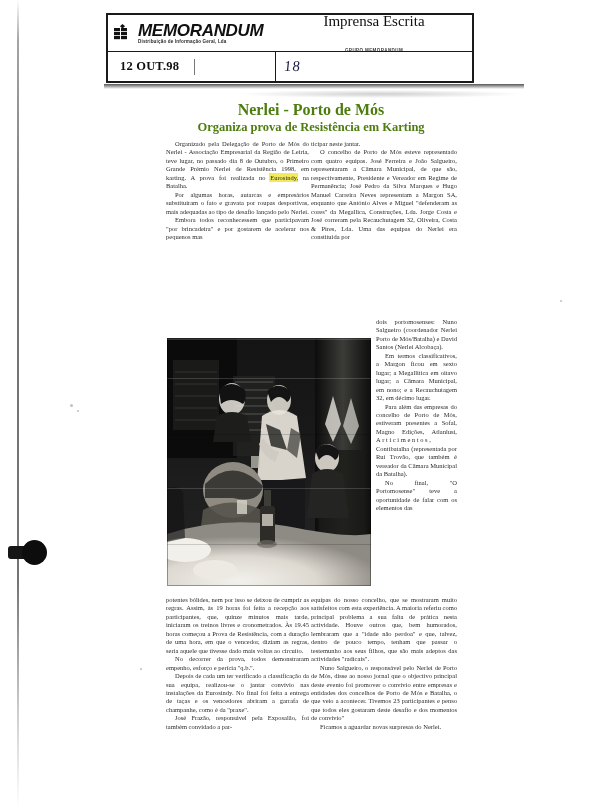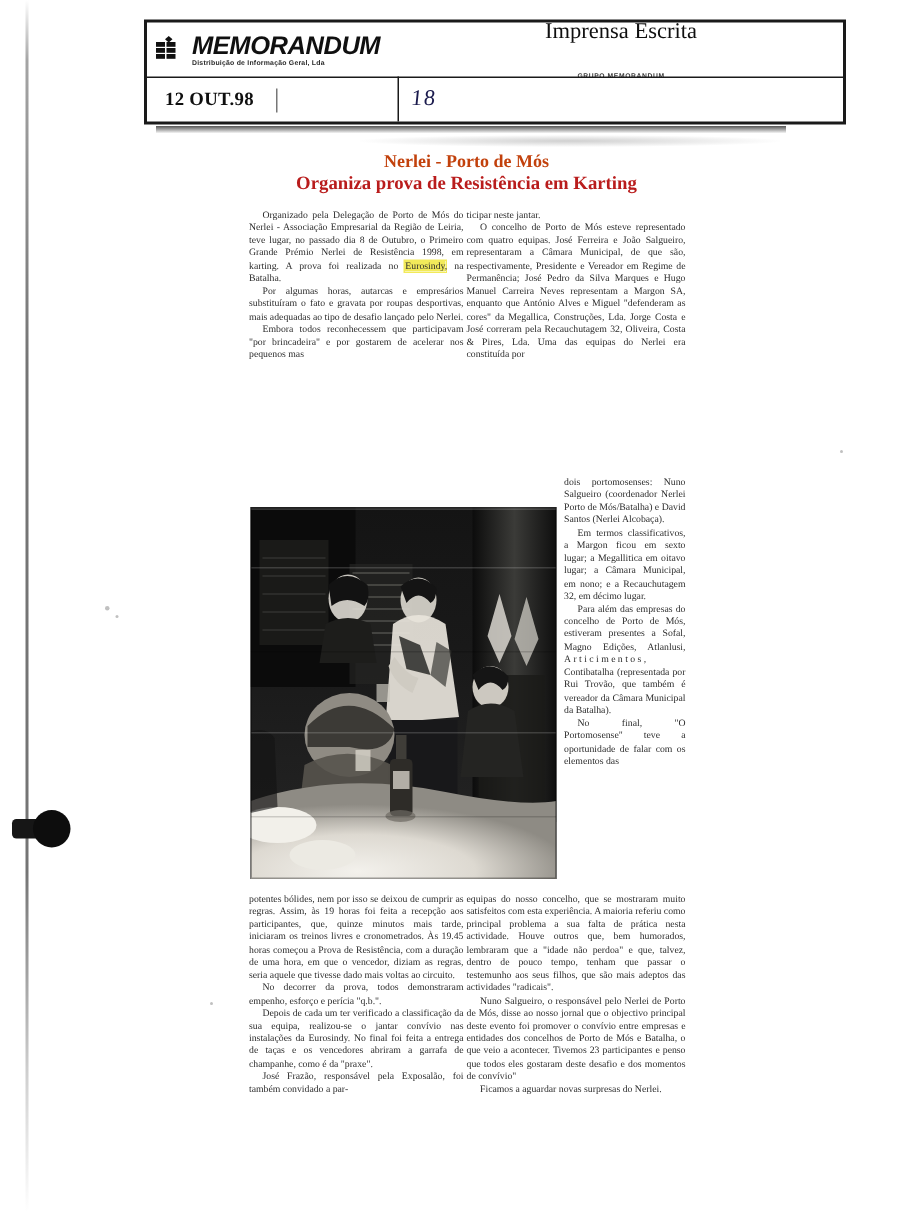--- a/index.html
+++ b/index.html
@@ -66,23 +66,23 @@
   .header-smudge {
     position: absolute;
     left: 240px; top: 90px;
     width: 280px; height: 8px;
     background: radial-gradient(ellipse at center, rgba(120,120,120,.35), rgba(255,255,255,0) 72%);
   }
 
   
   .stamp {
     position: absolute;
-    left: 96px;
+    left: 106px;
     top: 13px;
-    width: 468px;
+    width: 368px;
     height: 70px;
     border: 2px solid #1a1a1a;
     box-sizing: border-box;
     background: #fff;
     display: flex;
   }
   .stamp-left {
     width: 168px;
     box-sizing: border-box;
     display: flex;
@@ -227,29 +227,29 @@
   .headline {
     position: absolute;
     left: 165px;
     top: 100px;
     width: 292px;
     text-align: center;
   }
   .headline-l1 {
     font-family: "Liberation Serif", serif;
     font-weight: bold;
-    font-size: 12px;
-    color: #c2410c;
+    font-size: 16px;
+    color: #4d7c0f;
     line-height: 1.25;
   }
   .headline-l2 {
     font-family: "Liberation Serif", serif;
     font-weight: bold;
     font-size: 12.5px;
-    color: #b91c1c;
+    color: #4d7c0f;
     line-height: 1.25;
   }
 
   .col {
     position: absolute;
     font-family: "Liberation Serif", serif;
     font-size: 6.5px;
     line-height: 8.45px;
     color: #2b2b2b;
     text-align: justify;

